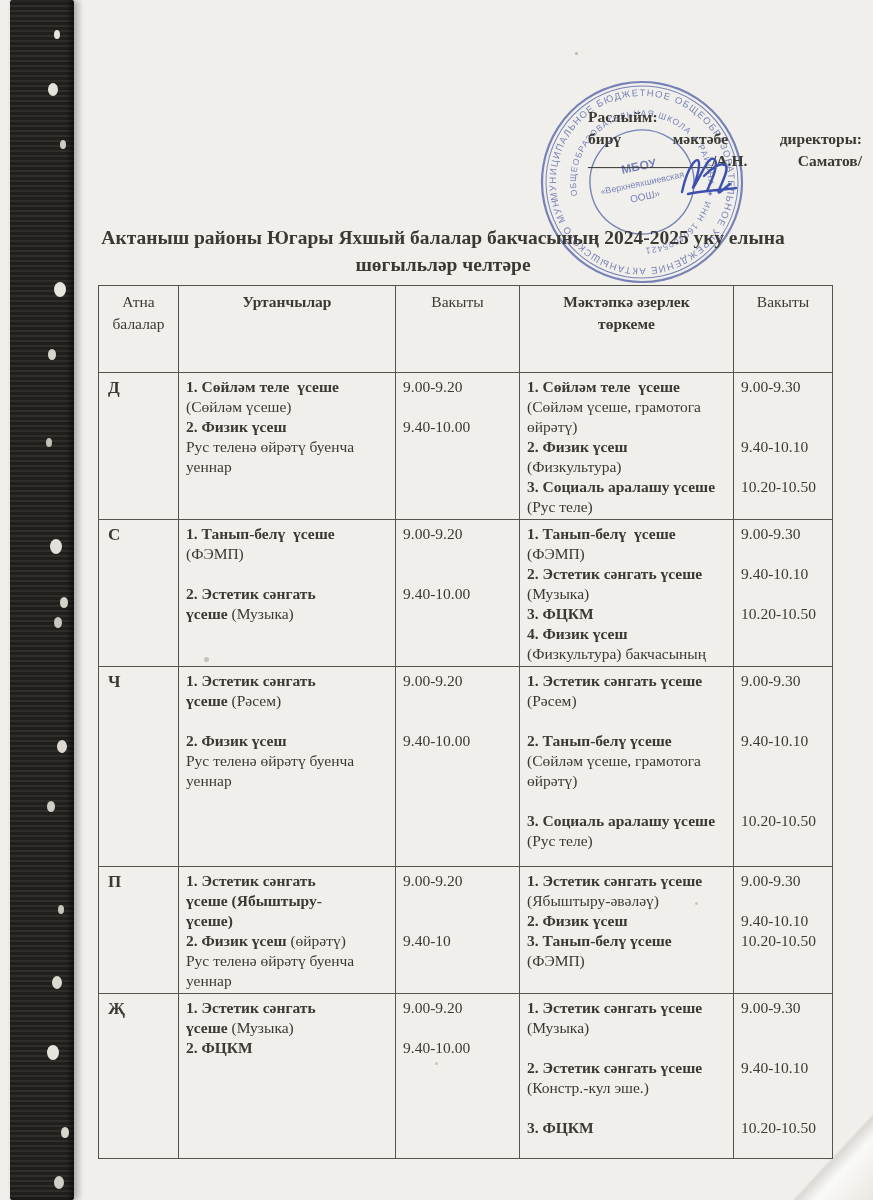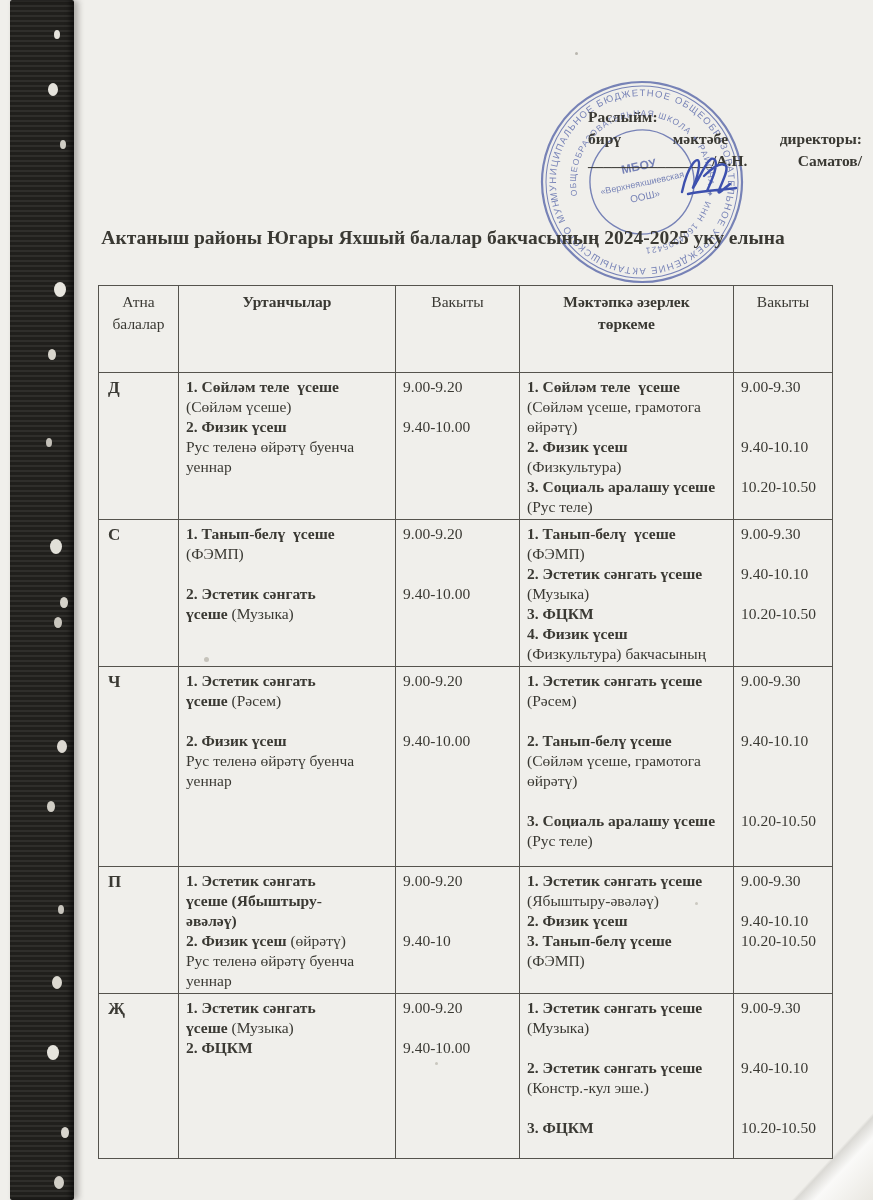--- a/index.html
+++ b/index.html
@@ -93,20 +93,21 @@
       <span>Саматов/</span>
     </div>
   </div>
 
   <svg class="signature" viewBox="0 0 92 54">
     <path d="M6 42 C12 14 24 2 23 16 C22 30 12 46 20 33 C27 21 33 6 38 9 C44 13 35 32 31 41 M28 26 C36 18 44 12 49 15 C54 18 46 32 43 40 C41 46 46 40 54 34 M12 44 C30 40 48 40 60 38"></path>
   </svg>
 
   <div class="doc-title">
     <div>Актаныш районы Югары Яхшый балалар бакчасының 2024-2025 уку елына</div>
+    <div>шөгыльләр челтәре</div>
   </div>
 
   <table class="sched">
     <colgroup id="cols">
         <col style="width: 80px;">
         <col style="width: 217px;">
         <col style="width: 124px;">
         <col style="width: 214px;">
         <col style="width: 99px;">
       </colgroup>
@@ -232,21 +233,21 @@
             <div class="ln">&nbsp;</div>
             <div class="ln">&nbsp;</div>
             <div class="ln">10.20-10.50</div>
           </td>
         </tr>
         <tr style="height: 118px;">
           <td class="day">П</td>
           <td>
             <div class="ln"><span class="b">1. Эстетик сәнгать</span></div>
             <div class="ln"><span class="b">үсеше (Ябыштыру-</span></div>
-            <div class="ln"><span class="b">әвәләү)</span></div>
+            <div class="ln"><span class="b">үсеше)</span></div>
             <div class="ln"><span class="b">2. Физик үсеш</span><span> (өйрәтү)</span></div>
             <div class="ln"><span>Рус теленә өйрәтү буенча</span></div>
             <div class="ln"><span>уеннар</span></div>
           </td>
           <td>
             <div class="ln">9.00-9.20</div>
             <div class="ln">&nbsp;</div>
             <div class="ln">&nbsp;</div>
             <div class="ln">9.40-10</div>
           </td>

